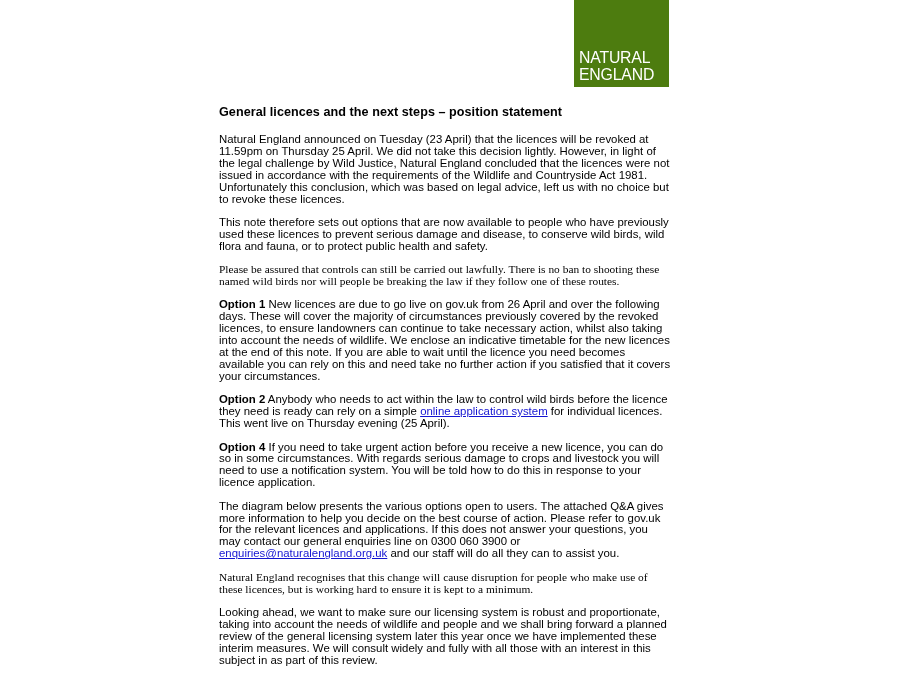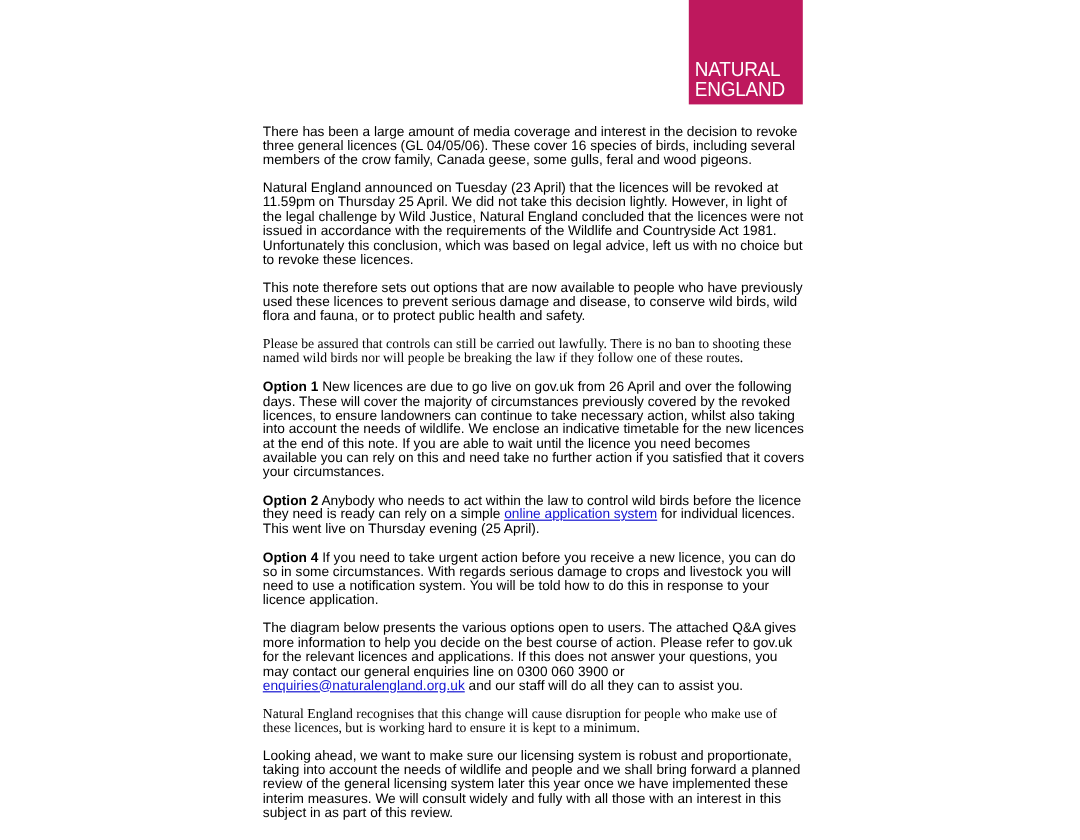--- a/index.html
+++ b/index.html
@@ -20,21 +20,21 @@
     height: 700px;
   }
 
   
   .logo {
     position: absolute;
     left: 574px;
     top: 0px;
     width: 95px;
     height: 87px;
-    background: #be185d;
+    background: #4d7c0f;
     box-sizing: border-box;
   }
   .logo-text {
     position: absolute;
     left: 5px;
     bottom: 4px;
     color: #ffffff;
     font-family: "Liberation Sans", sans-serif;
     font-weight: 400;
     font-size: 17px;
@@ -81,22 +81,22 @@
 
   <div class="logo">
     <div class="logo-text">
       <span class="logo-line">NATURAL</span>
       <span class="logo-line">ENGLAND</span>
     </div>
   </div>
 
   <div class="content">
 
+    <h1 class="doc-title">General licences and the next steps – position statement</h1>
 
-    <p class="para">There has been a large amount of media coverage and interest in the decision to revoke three general licences (GL 04/05/06). These cover 16 species of birds, including several members of the crow family, Canada geese, some gulls, feral and wood pigeons.</p>
 
     <p class="para">Natural England announced on Tuesday (23 April) that the licences will be revoked at 11.59pm on Thursday 25 April. We did not take this decision lightly. However, in light of the legal challenge by Wild Justice, Natural England concluded that the licences were not issued in accordance with the requirements of the Wildlife and Countryside Act 1981. Unfortunately this conclusion, which was based on legal advice, left us with no choice but to revoke these licences.</p>
 
     <p class="para">This note therefore sets out options that are now available to people who have previously used these licences to prevent serious damage and disease, to conserve wild birds, wild flora and fauna, or to protect public health and safety.</p>
 
     <p class="para spacer-lg">Please be assured that controls can still be carried out lawfully. There is no ban to shooting these named wild birds nor will people be breaking the law if they follow one of these routes.</p>
 
     <p class="para"><span class="opt-label">Option 1</span><span>  New licences are due to go live on gov.uk from 26 April and over the following days. These will cover the majority of circumstances previously covered by the revoked licences, to ensure landowners can continue to take necessary action, whilst also taking into account the needs of wildlife. We enclose an indicative timetable for the new licences at the end of this note.  If you are able to wait until the licence you need becomes available you can rely on this and need take no further action if you satisfied that it covers your circumstances.</span></p>
 
     <p class="para"><span class="opt-label">Option 2</span><span> Anybody who needs to act within the law to control wild birds before the licence they need is ready can rely on a simple </span><a class="doclink" href="#">online application system</a><span> for individual licences. This went live on Thursday evening (25 April).</span></p>

